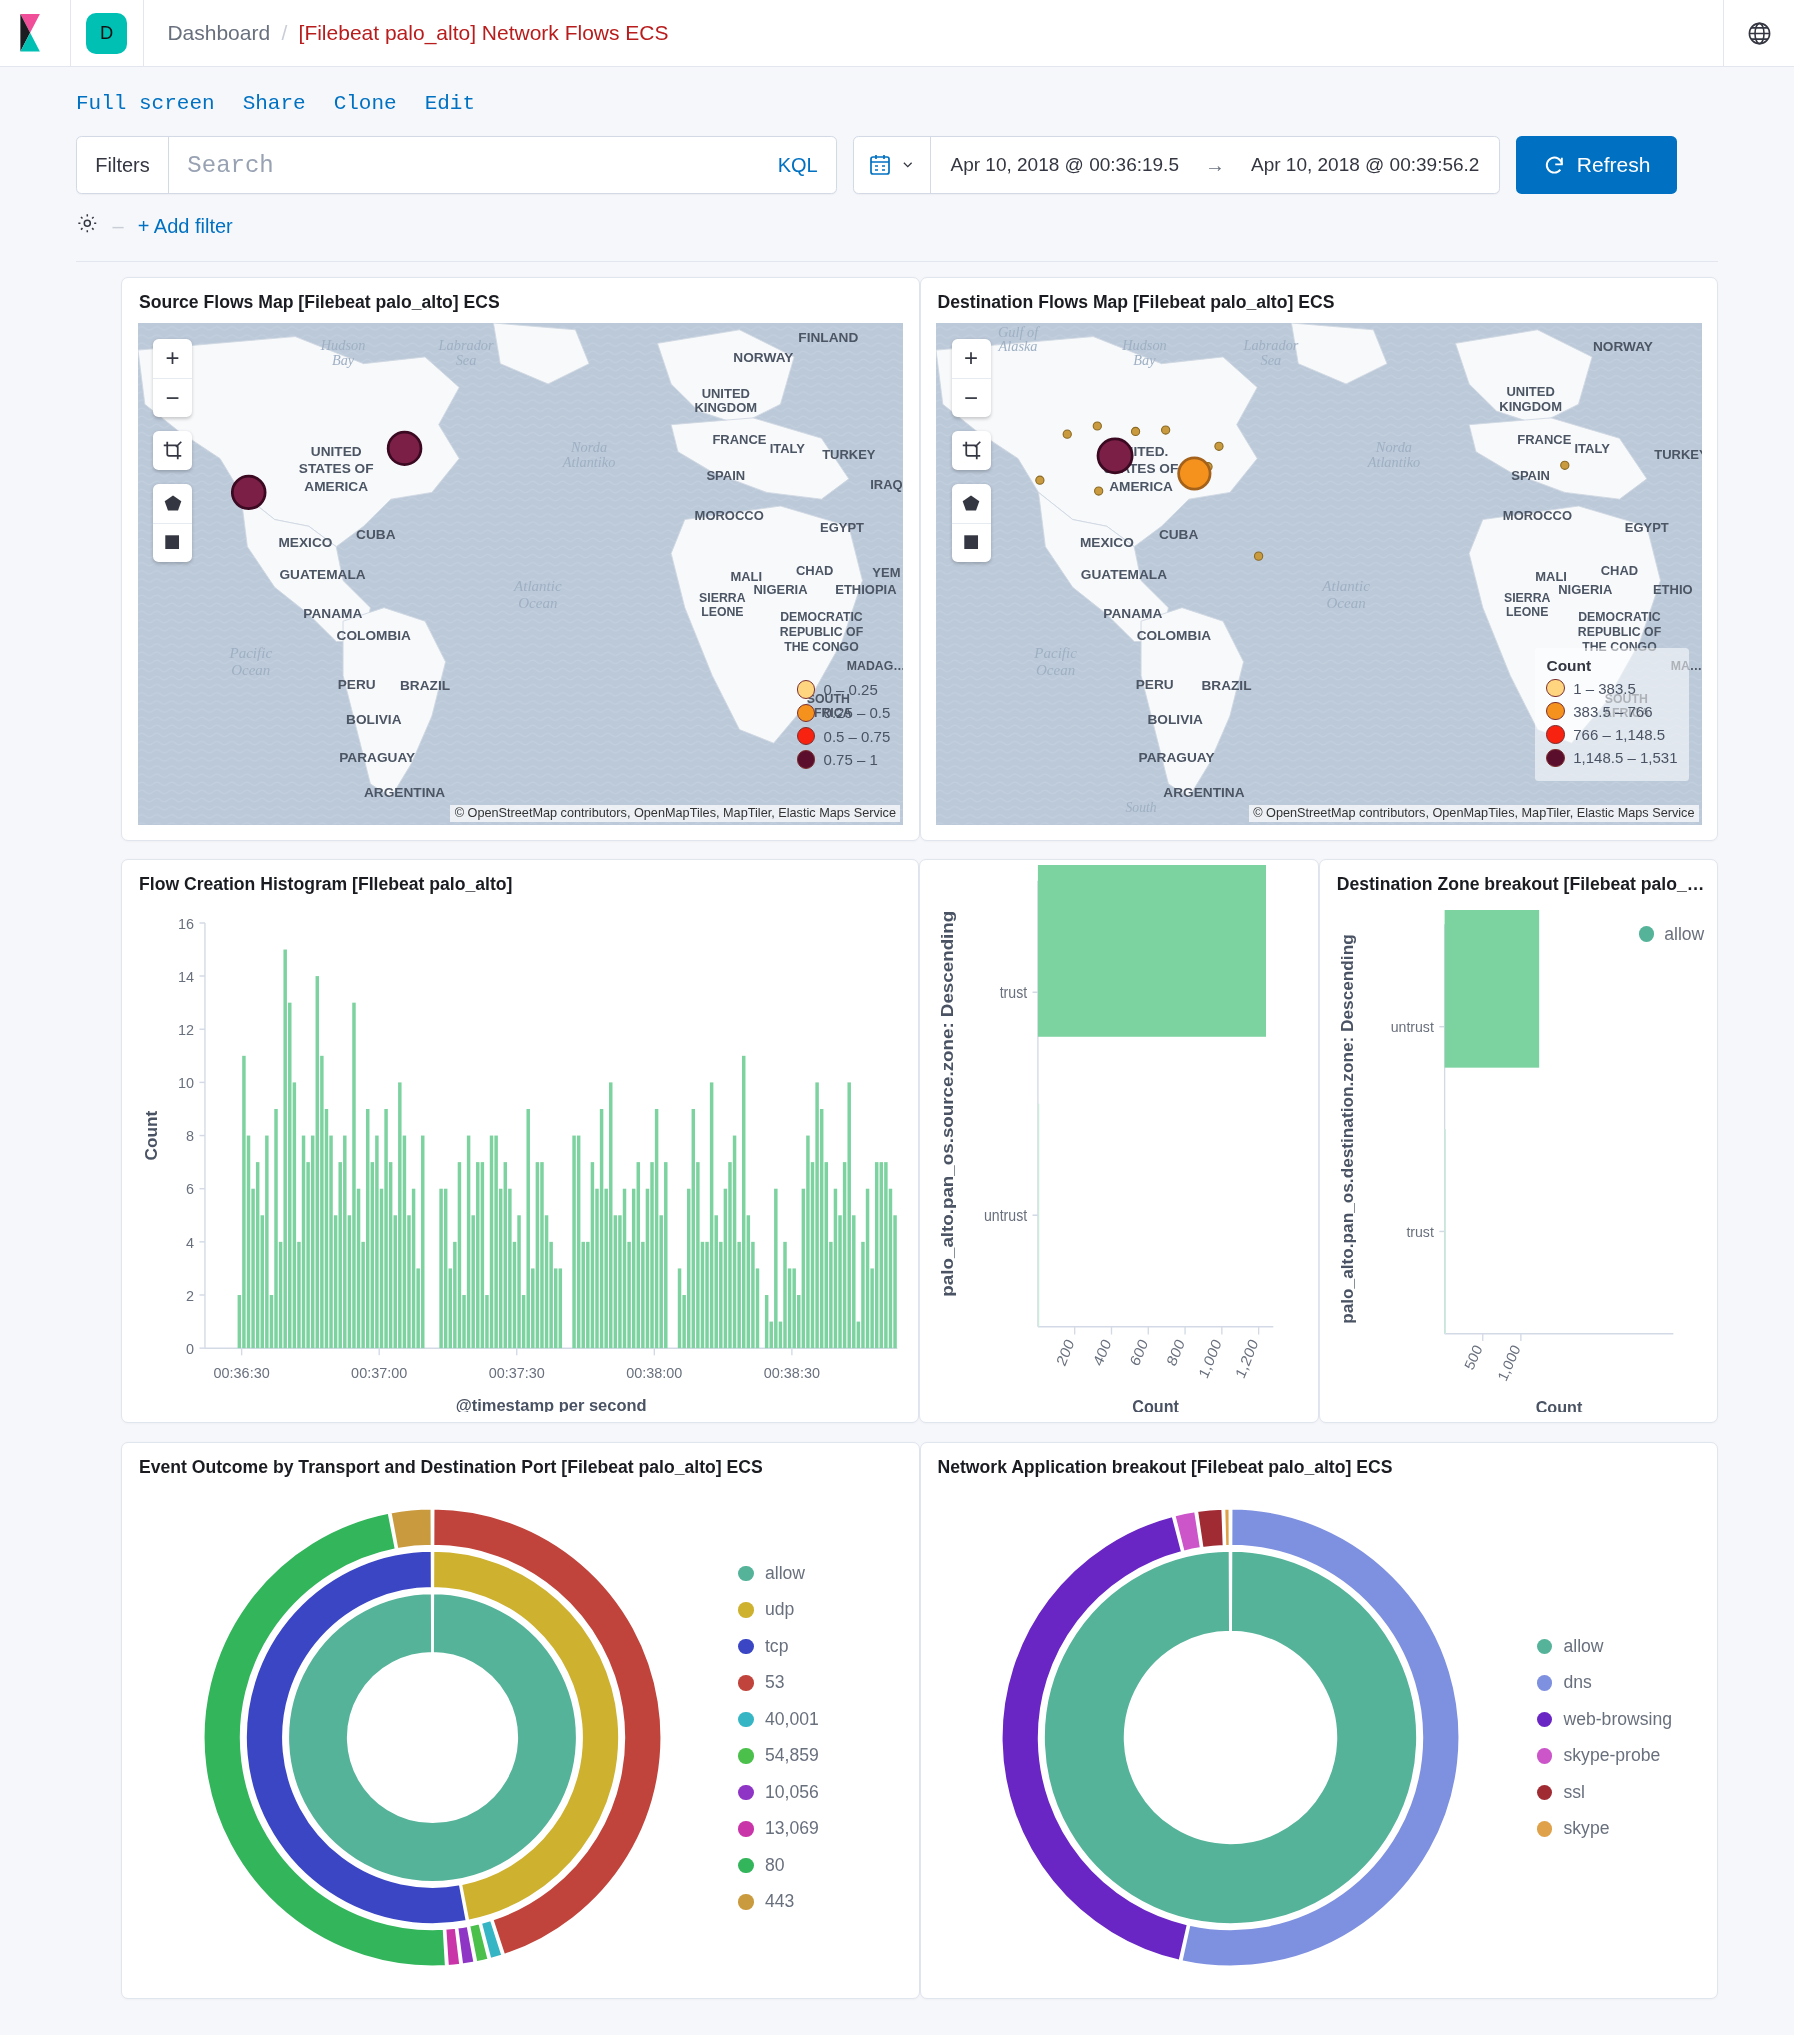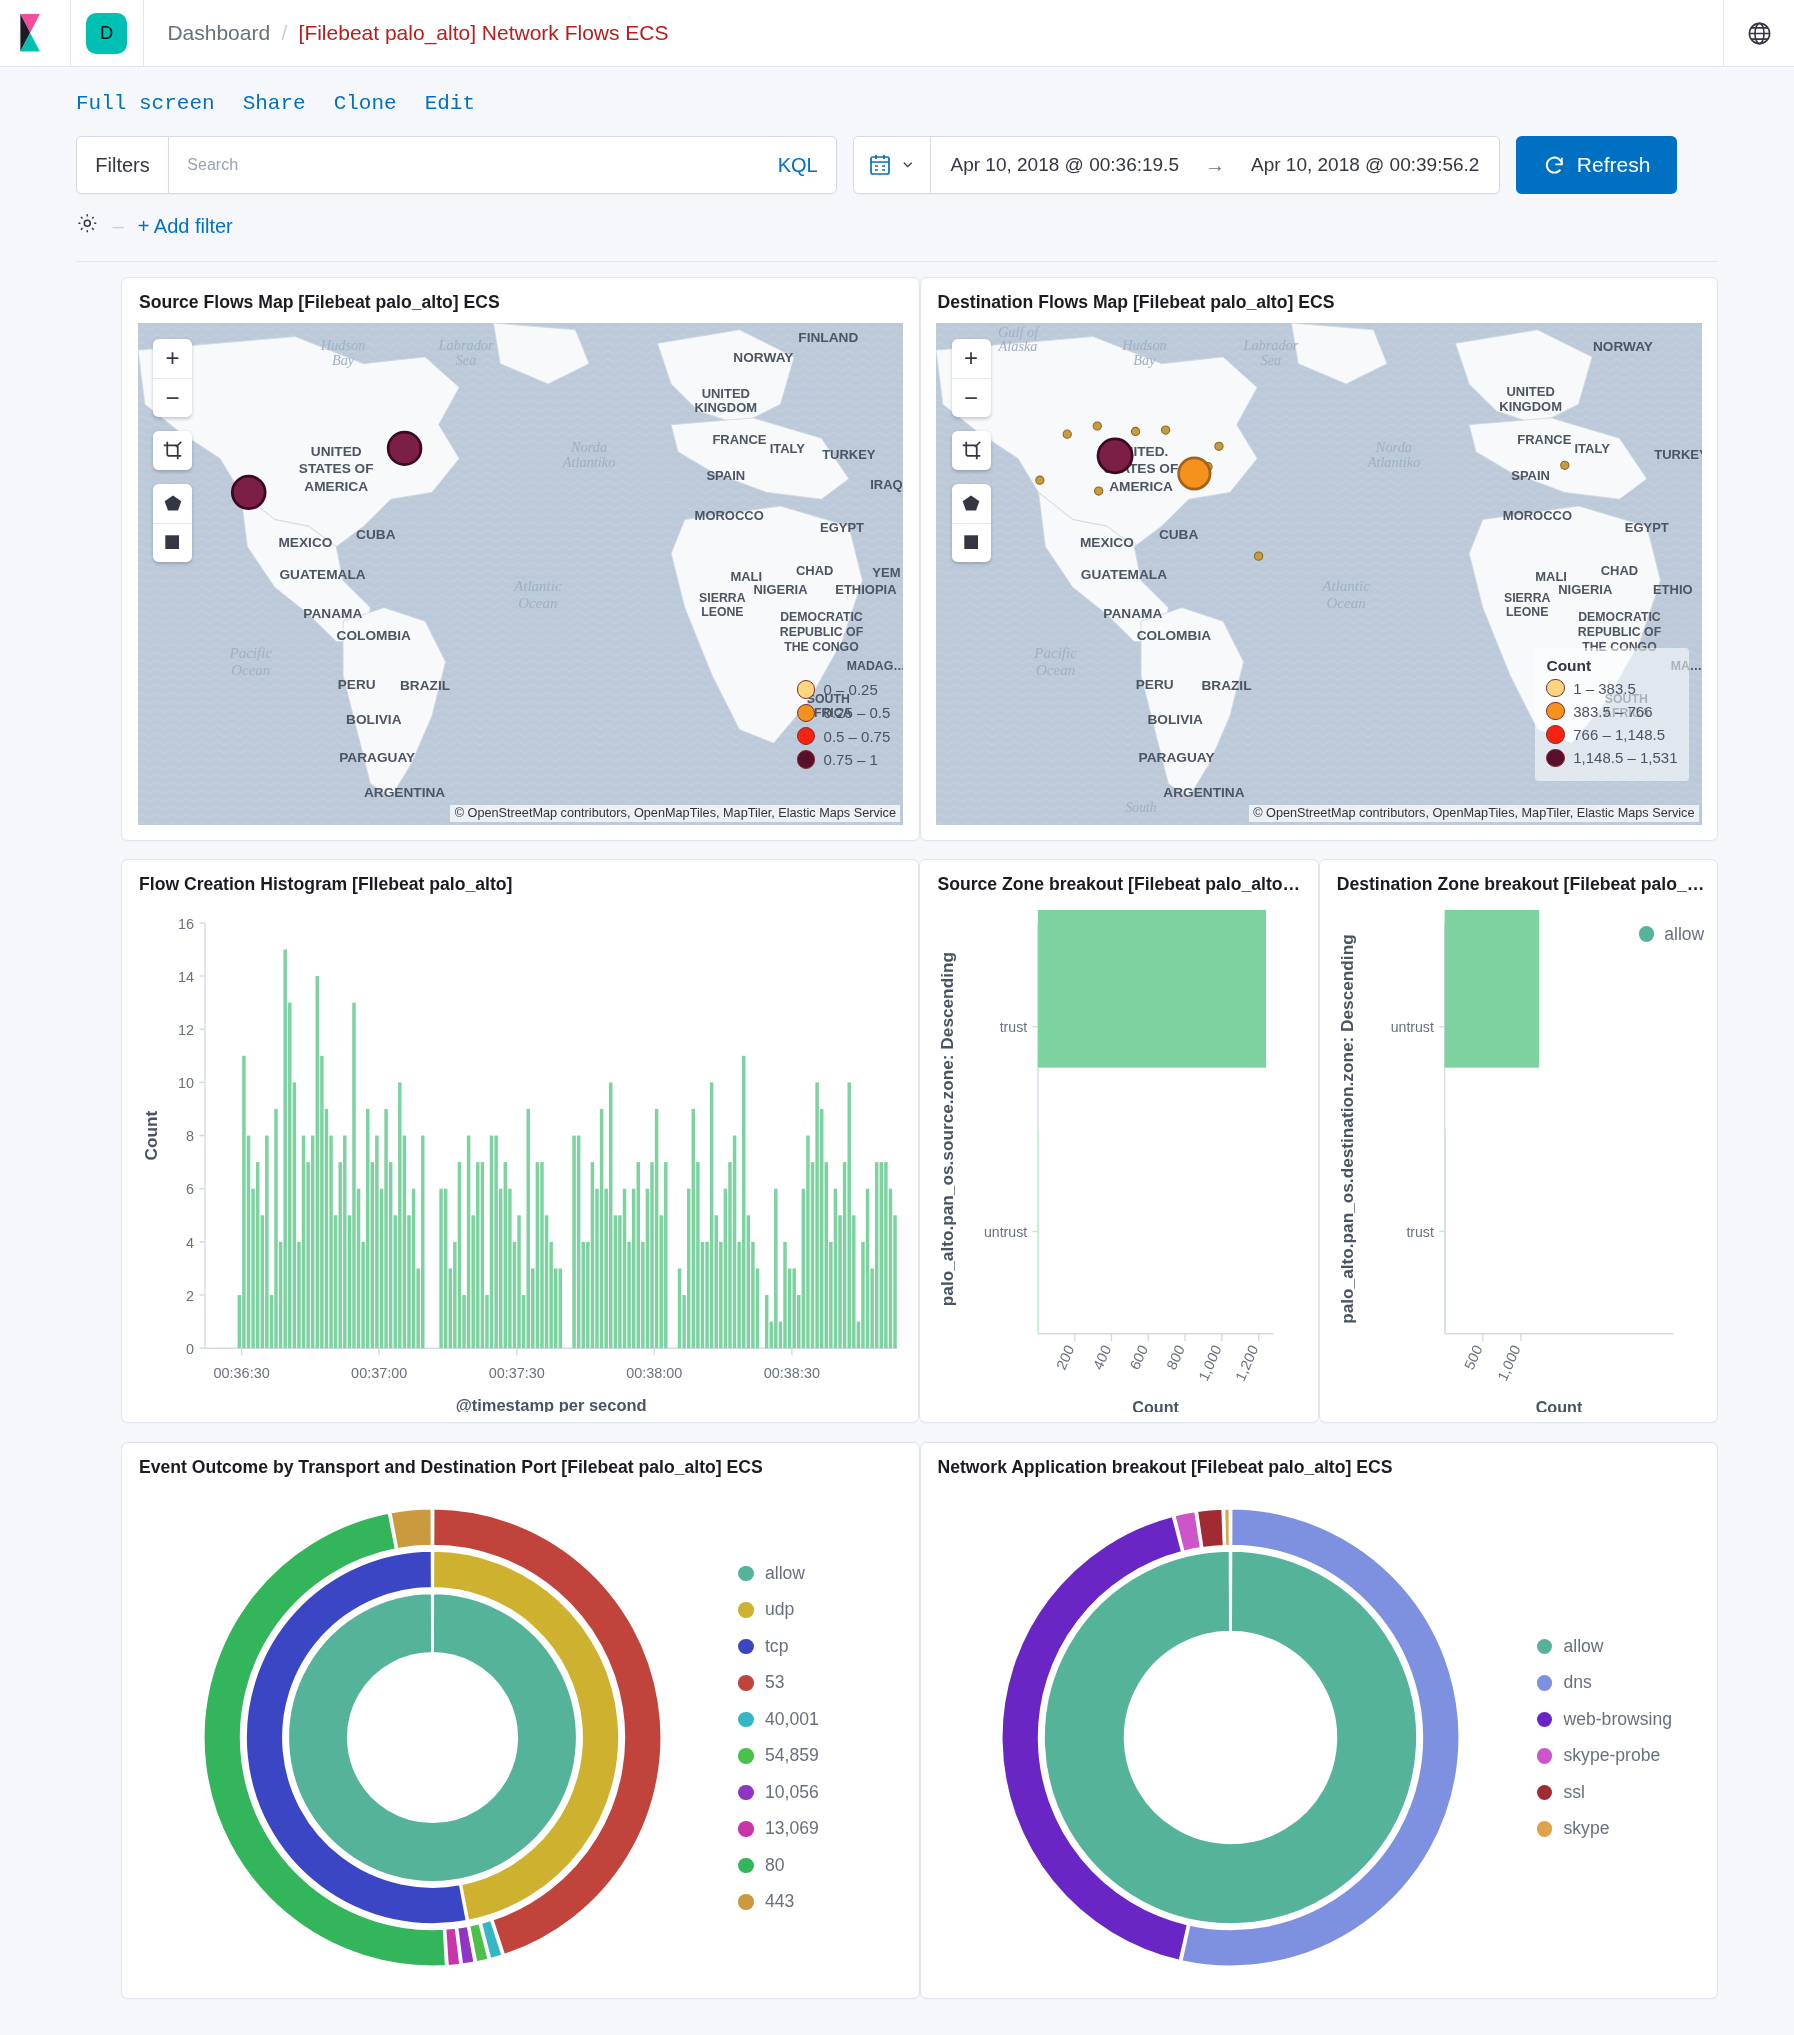--- a/index.html
+++ b/index.html
@@ -41,22 +41,22 @@
   .qb-search {
     display:flex; align-items:center; width:761px; height:58px;
     background:#fff; border:0.7px solid #d3dae6; border-radius:5.6px;
     box-shadow:0 0.7px 1.4px rgba(0,0,0,.04);
   }
   .qb-filters-label {
     padding:0 18.3px; font-size:20px; color:#343741;
     border-right:0.7px solid #d3dae6; height:100%;
     display:flex; align-items:center;
   }
-  .qb-input { flex:1; border:0; outline:none; font-size:16px; color:#343741;
-              padding:0 18.3px; background:transparent; font-family:Liberation Sans, sans-serif; height:100%; }
+  .qb-input { flex:1; border:0; outline:none; font-size:24px; color:#343741;
+              padding:0 18.3px; background:transparent; font-family:Liberation Mono, monospace; height:100%; }
   .qb-input::placeholder { color:#98a2b3; }
   .qb-kql { padding:0 18.3px; font-size:20px; color:#0071c2; cursor:pointer; }
 
   .qb-time {
     display:flex; align-items:center; height:58px; background:#fff;
     border:0.7px solid #d3dae6; border-radius:5.6px;
     box-shadow:0 0.7px 1.4px rgba(0,0,0,.04);
   }
   .qb-cal { display:flex; align-items:center; gap:8.5px; padding:0 14px;
             border-right:0.7px solid #d3dae6; height:100%; }
@@ -655,21 +655,20 @@
             <text x="1150.728476821192" y="652" text-anchor="middle" class="tick-txt">00:39:00</text>
             <line x1="1350.9933774834437" y1="610" x2="1350.9933774834437" y2="620" stroke="#d3dae6" stroke-width="2"></line>
             <text x="1350.9933774834437" y="652" text-anchor="middle" class="tick-txt">00:39:30</text>
             <text x="600" y="698" text-anchor="middle" class="axis-label">@timestamp per second</text>
             <text x="26" y="314" text-anchor="middle" class="axis-label" transform="rotate(-90 26 314)">Count</text>
           </svg>
       </div>
     </div>
 
     <div class="panel" style="width:409px;height:564px">
-      <div class="panel-title">Source Zone breakout [Filebeat palo_alto…</div>
       <div class="hist-body">
         <svg id="srcZoneSvg" class="hist-svg" viewBox="0 0 540 700" preserveAspectRatio="none">
             <line x1="150" y1="20" x2="150" y2="590" stroke="#d3dae6" stroke-width="2"></line>
             <line x1="150" y1="590" x2="500" y2="590" stroke="#d3dae6" stroke-width="2"></line>
             <line x1="142" y1="162.5" x2="150" y2="162.5" stroke="#d3dae6" stroke-width="2"></line>
             <text x="134" y="170.5" text-anchor="end" class="tick-txt">trust</text>
             <rect x="150" y="-42.7" width="339.0625" height="262.2" fill="#7DD3A0"></rect>
             <line x1="142" y1="447.5" x2="150" y2="447.5" stroke="#d3dae6" stroke-width="2"></line>
             <text x="134" y="455.5" text-anchor="end" class="tick-txt">untrust</text>
             <rect x="150" y="305" width="2" height="285" fill="#cdeddb"></rect>

